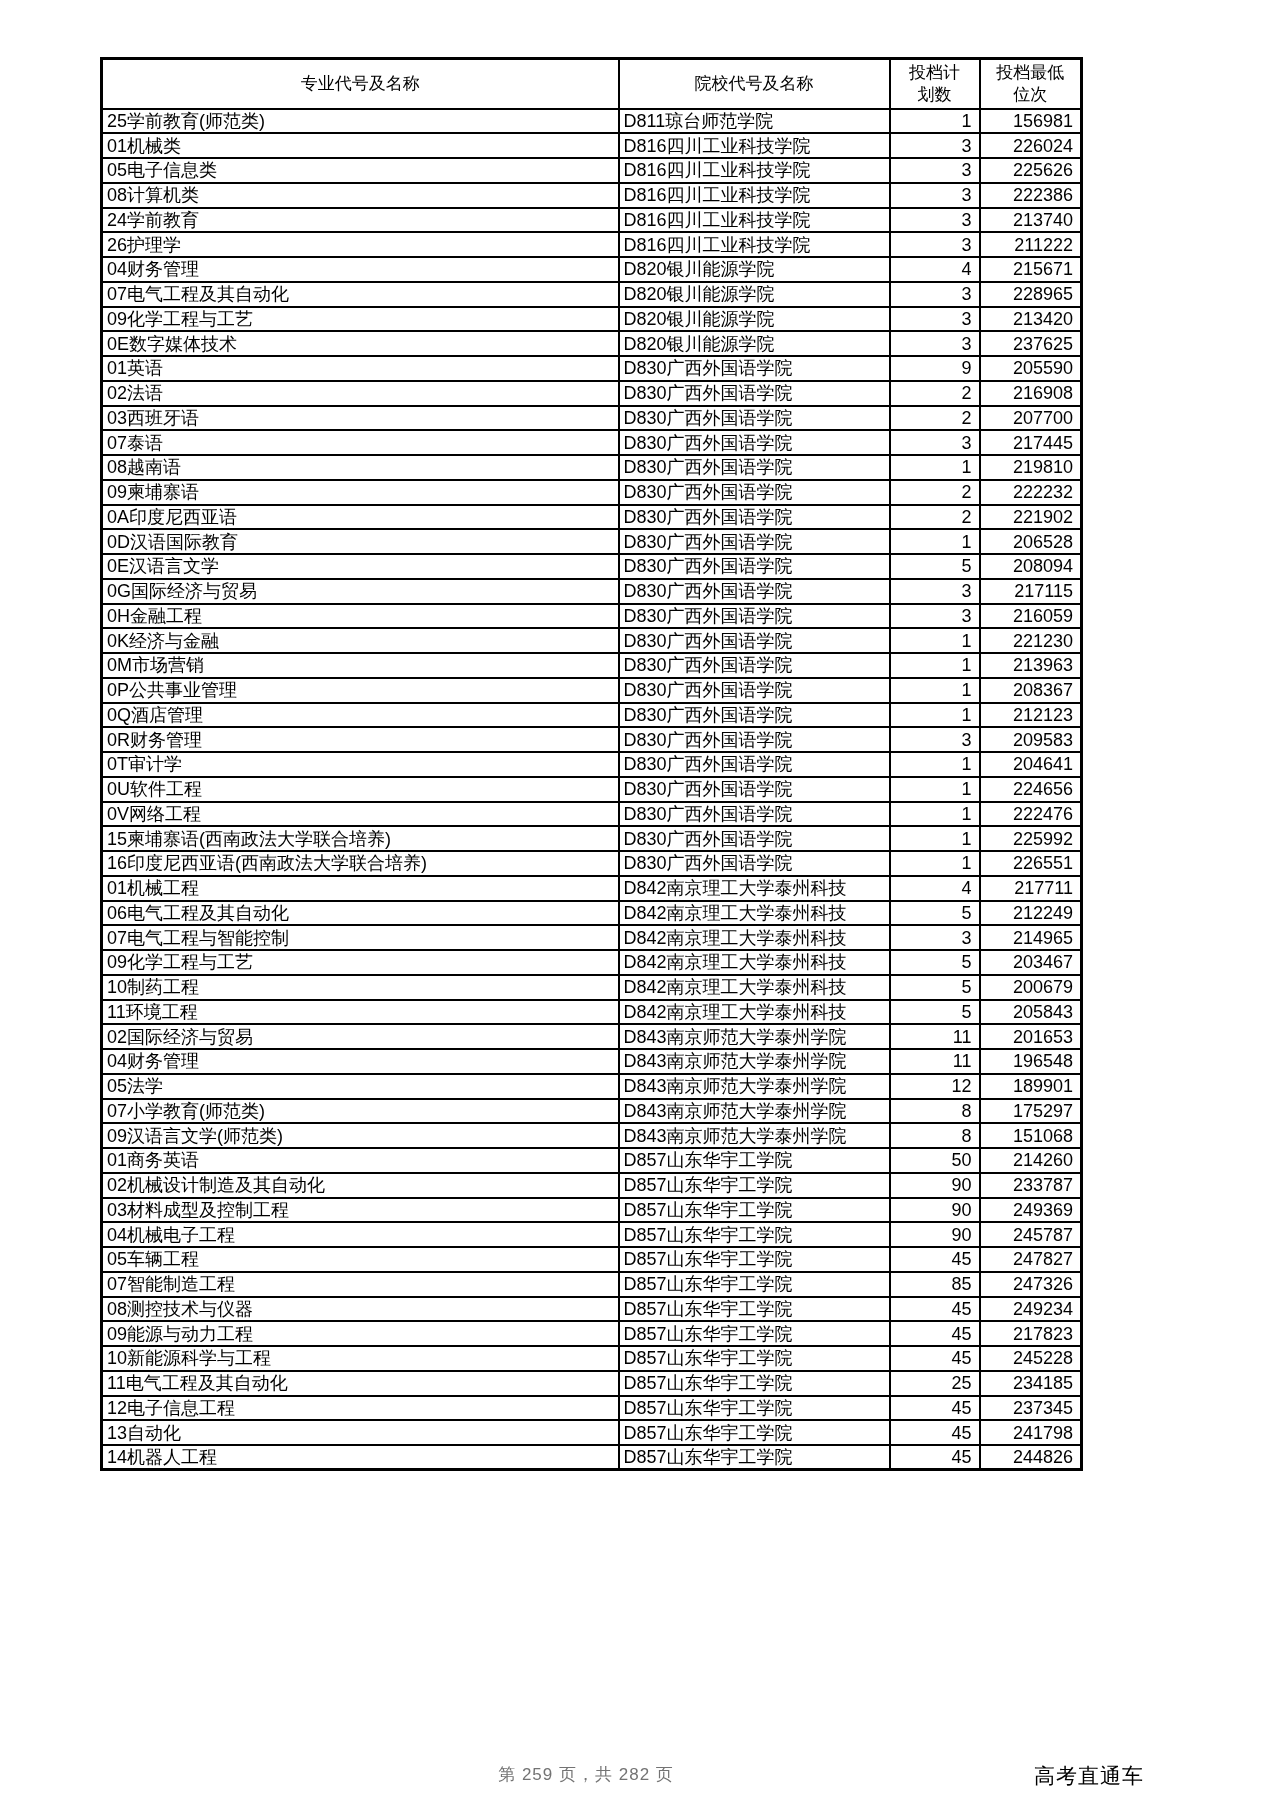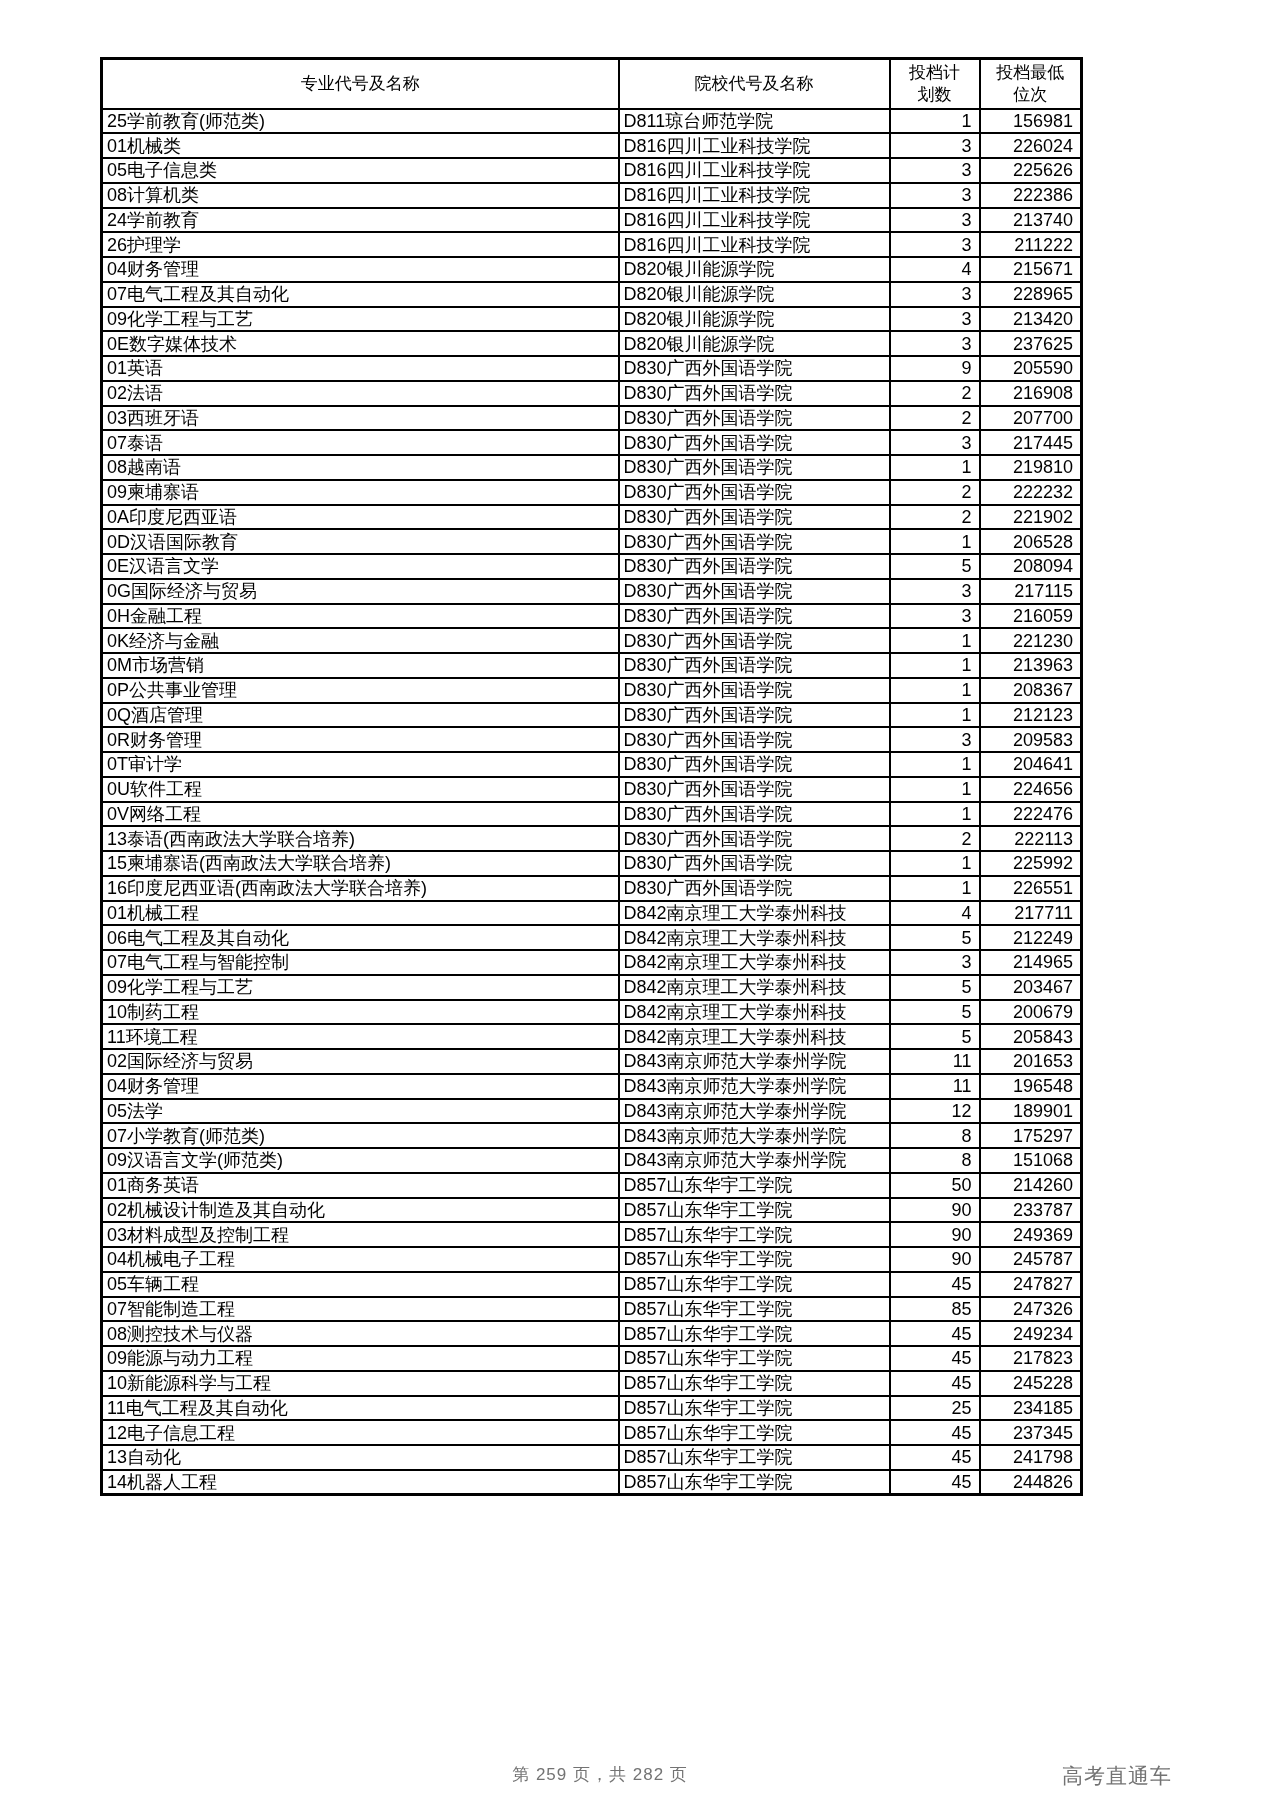--- a/index.html
+++ b/index.html
@@ -4,21 +4,20 @@
 <style>
   html, body { margin: 0; padding: 0; background: #ffffff; }
   .page {
     position: relative;
     width: 1172px;
     height: 1810px;
     background: #ffffff;
     font-family: "Liberation Sans", sans-serif;
     color: #000;
     overflow: hidden;
-    padding-left: 28px;
   }
   table.admission-table {
     position: absolute;
     left: 100px;
     top: 57px;
     width: 980px;
     border-collapse: collapse;
     table-layout: fixed;
     border: 3px solid #000;
   }
@@ -58,21 +57,21 @@
     text-align: center;
     font-size: 17px;
     color: #737373;
     letter-spacing: 1px;
   }
   .watermark {
     position: absolute;
     right: 28px;
     top: 1762px;
     font-size: 21px;
-    color: #737373;
+    color: #000000;
     letter-spacing: 1px;
     text-align: center;
   }
 </style>
 </head>
 <body>
 
 <div class="page">
 
   <table class="admission-table">
@@ -261,26 +260,20 @@
     <td class="col-plan">1</td>
     <td class="col-rank">224656</td>
   </tr>
         <tr>
     <td class="col-major">0V网络工程</td>
     <td class="col-inst">D830广西外国语学院</td>
     <td class="col-plan">1</td>
     <td class="col-rank">222476</td>
   </tr>
         <tr>
-    <td class="col-major">13泰语(西南政法大学联合培养)</td>
-    <td class="col-inst">D830广西外国语学院</td>
-    <td class="col-plan">2</td>
-    <td class="col-rank">222113</td>
-  </tr>
-        <tr>
     <td class="col-major">15柬埔寨语(西南政法大学联合培养)</td>
     <td class="col-inst">D830广西外国语学院</td>
     <td class="col-plan">1</td>
     <td class="col-rank">225992</td>
   </tr>
         <tr>
     <td class="col-major">16印度尼西亚语(西南政法大学联合培养)</td>
     <td class="col-inst">D830广西外国语学院</td>
     <td class="col-plan">1</td>
     <td class="col-rank">226551</td>

